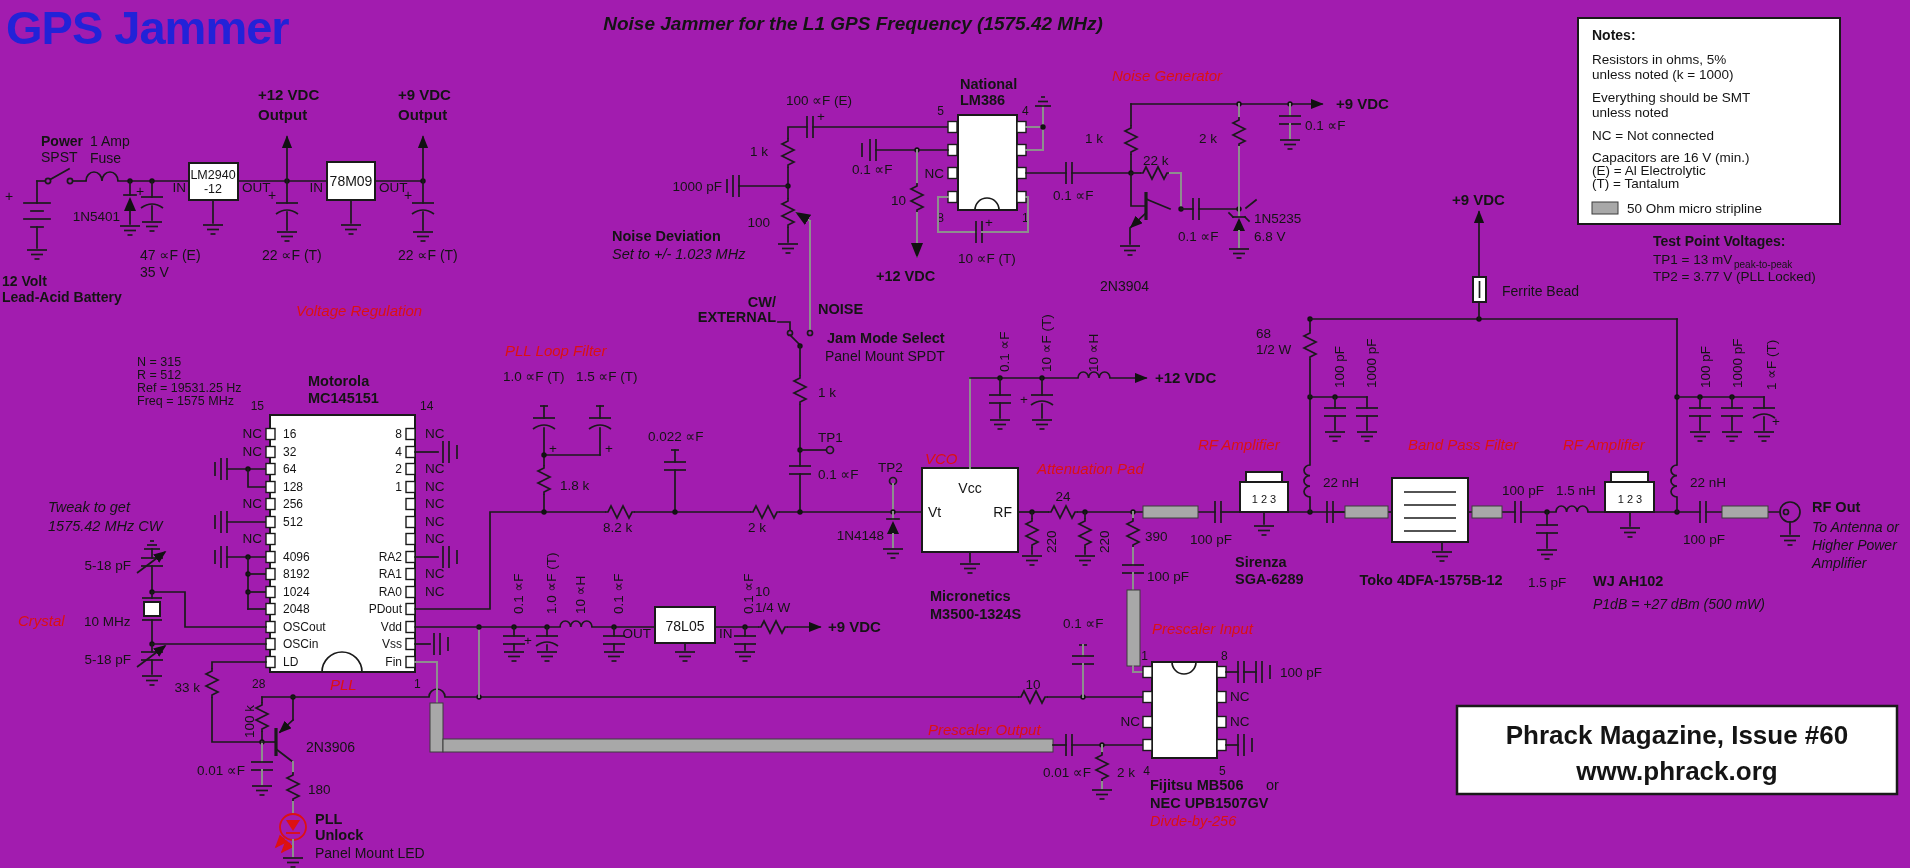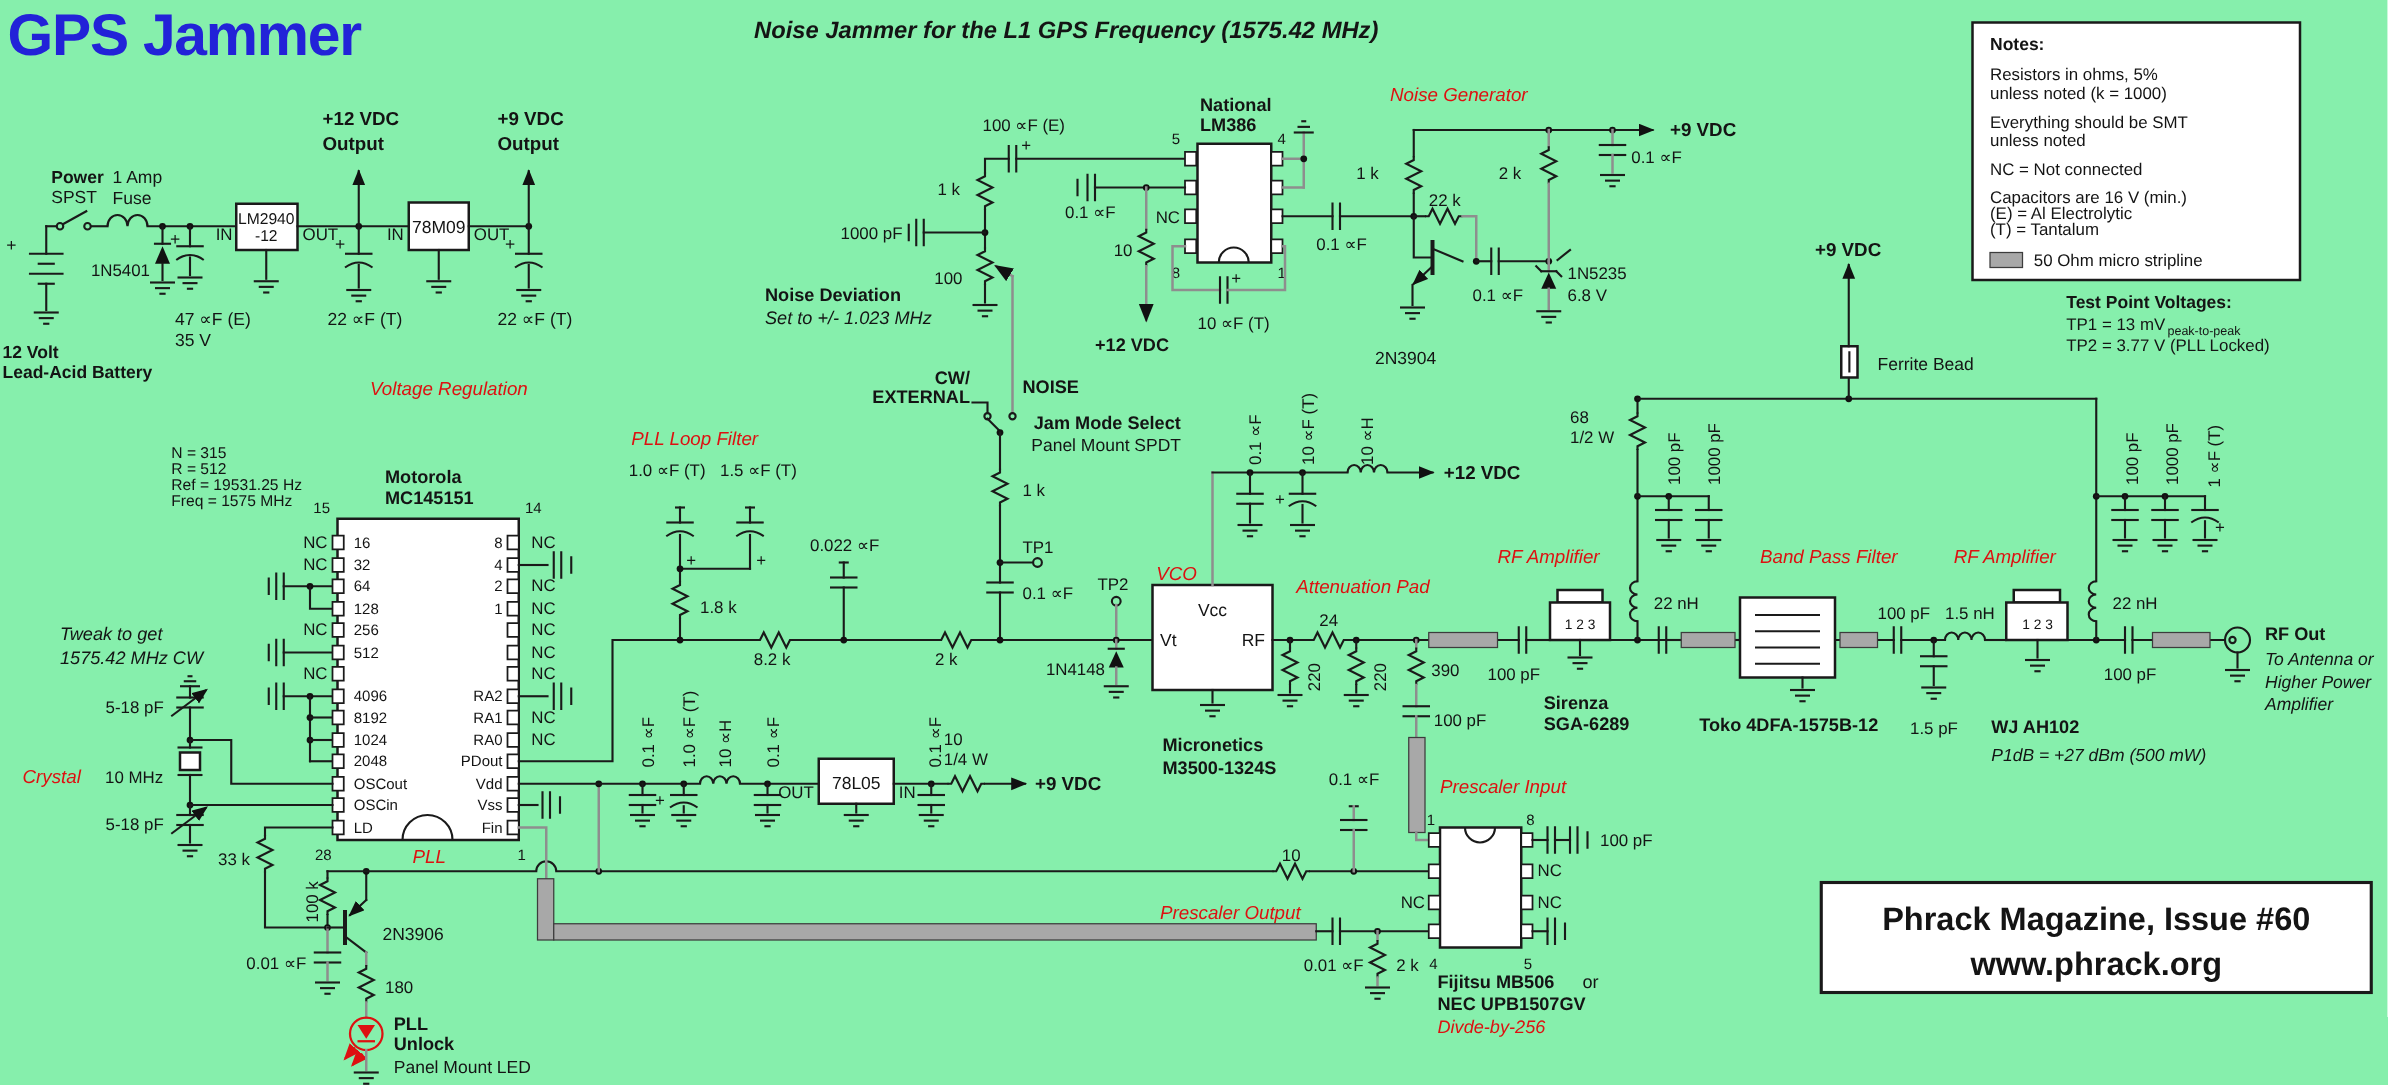--- a/index.html
+++ b/index.html
@@ -1,16 +1,16 @@
 <!DOCTYPE html>
 <html style="--title_blue: #2222d8; --annotation_red: #dd1111; --stripline_gray: #a8a8a8; --led_red: #dd1111;"><head>
 <meta charset="utf-8">
 <style>
   html,body{margin:0;padding:0;background:#fff}
-  #stage{position:relative;width:1910px;height:868px;background:#86efac;overflow:hidden}
+  #stage{position:relative;width:1910px;height:868px;background:#a21caf;overflow:hidden}
   svg{display:block}
   text{font-family:"Liberation Sans","DejaVu Sans",sans-serif;fill:#141414}
   .t10{font-size:10px}.t11{font-size:11px}.t12{font-size:12px}.t125{font-size:12.5px}
   .t13{font-size:13.5px}.t14{font-size:14px}.t145{font-size:14.5px}.t15{font-size:15px}
   .t19{font-size:19px}.t26{font-size:26px}.t46{font-size:47px;letter-spacing:-1px}
   .b{font-weight:bold}.i{font-style:italic}
   .red{fill:var(--annotation_red,#dd1111)}
   .blue{fill:var(--title_blue,#2222d8)}
   .mid{text-anchor:middle}.end{text-anchor:end}
   .w{stroke:#1a1a1a;stroke-width:1.7;fill:none;stroke-linecap:square}

